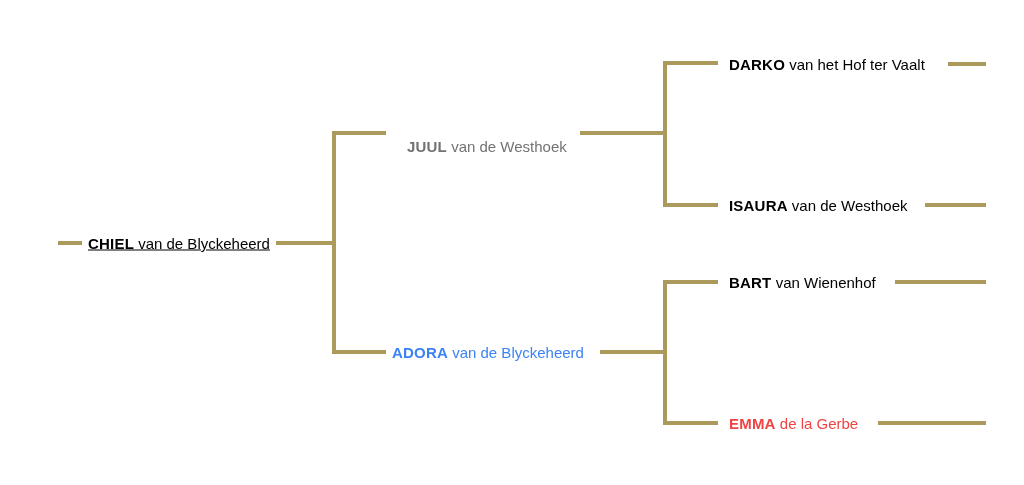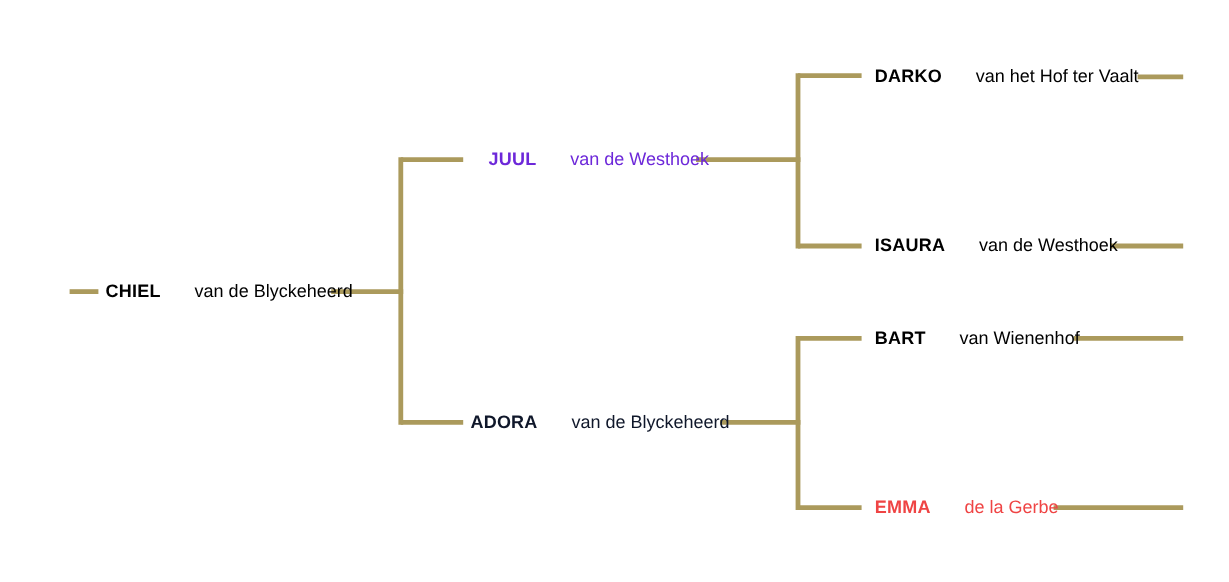--- a/index.html
+++ b/index.html
@@ -35,21 +35,20 @@
     color: #000000;
     transform: translateY(-50%);
   }
   .node-given {
     font-weight: bold;
     letter-spacing: 0.2px;
     text-align: right;
   }
   .node-kennel {
     font-weight: normal;
-    padding-left: 24px;
   }
 </style>
 </head>
 <body style="background: rgb(255, 255, 255);">
 
 <div id="pedigree-root" style="background: rgb(255, 255, 255);">
 
   <svg id="connector-layer" viewBox="0 0 1024 485" width="1024" height="485" xmlns="http://www.w3.org/2000/svg">
     <g stroke="#AB9A5C" stroke-width="4" fill="none" stroke-linecap="butt">
 
@@ -70,29 +69,29 @@
       <line x1="665" y1="282" x2="718" y2="282"></line>
       <line x1="665" y1="423" x2="718" y2="423"></line>
 
       <line x1="948" y1="64" x2="986" y2="64"></line>
       <line x1="925" y1="205" x2="986" y2="205"></line>
       <line x1="895" y1="282" x2="986" y2="282"></line>
       <line x1="878" y1="423" x2="986" y2="423"></line>
     </g>
   </svg>
 
-  <div class="node-label" style="left: 88px; top: 243px; color: rgb(0, 0, 0);">
+  <div class="node-label" style="left: 88px; top: 243px; color: rgb(0, 0, 0); text-decoration: underline;">
     <span class="node-given">CHIEL</span><span class="node-kennel"> van de Blyckeheerd</span>
   </div>
 
-  <div class="node-label" style="left: 407px; top: 133px; color: #6d28d9;">
+  <div class="node-label" style="left: 407px; top: 146px; color: #737373;">
     <span class="node-given">JUUL</span><span class="node-kennel"> van de Westhoek</span>
   </div>
 
-  <div class="node-label" style="left: 392px; top: 352px; color: #0f172a;">
+  <div class="node-label" style="left: 392px; top: 352px; color: #3b82f6;">
     <span class="node-given">ADORA</span><span class="node-kennel"> van de Blyckeheerd</span>
   </div>
 
   <div class="node-label" style="left: 729px; top: 64px; color: rgb(0, 0, 0);">
     <span class="node-given">DARKO</span><span class="node-kennel"> van het Hof ter Vaalt</span>
   </div>
 
   <div class="node-label" style="left: 729px; top: 282px; color: rgb(0, 0, 0);">
     <span class="node-given">BART</span><span class="node-kennel"> van Wienenhof</span>
   </div>

